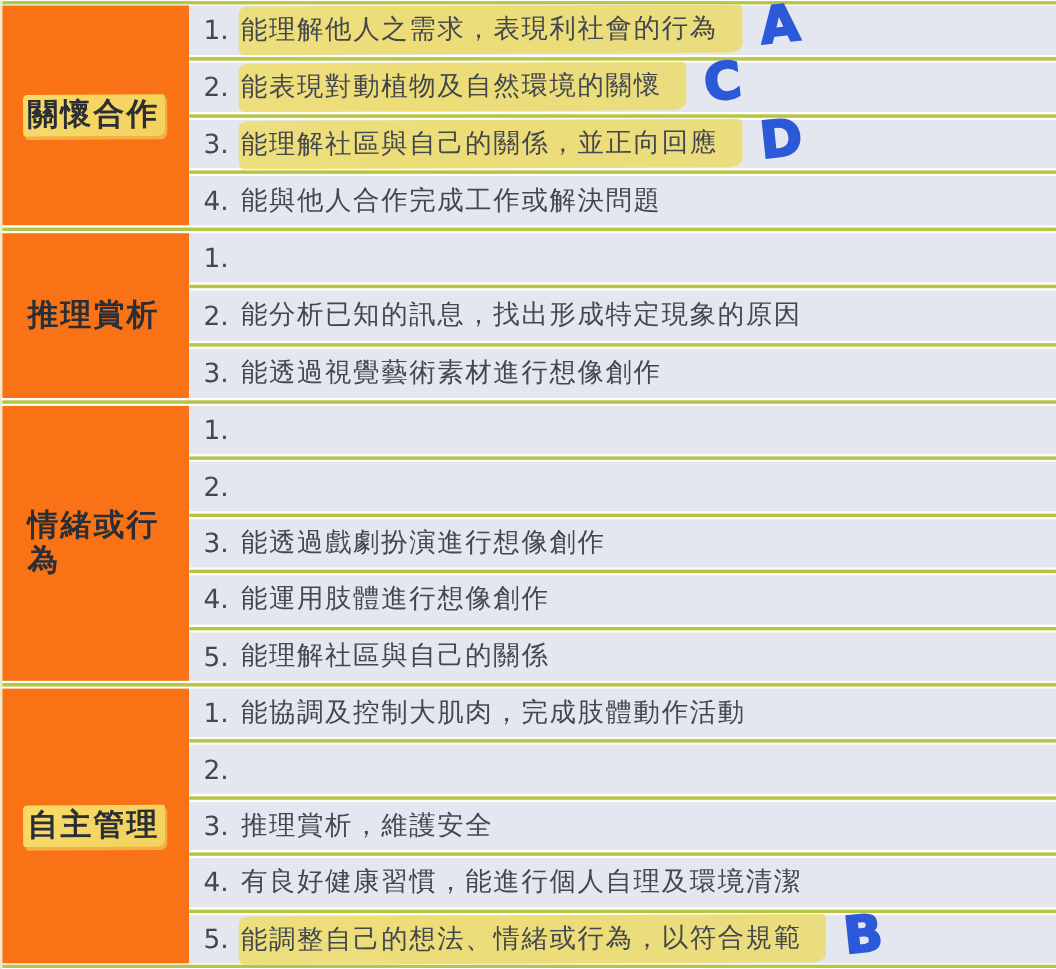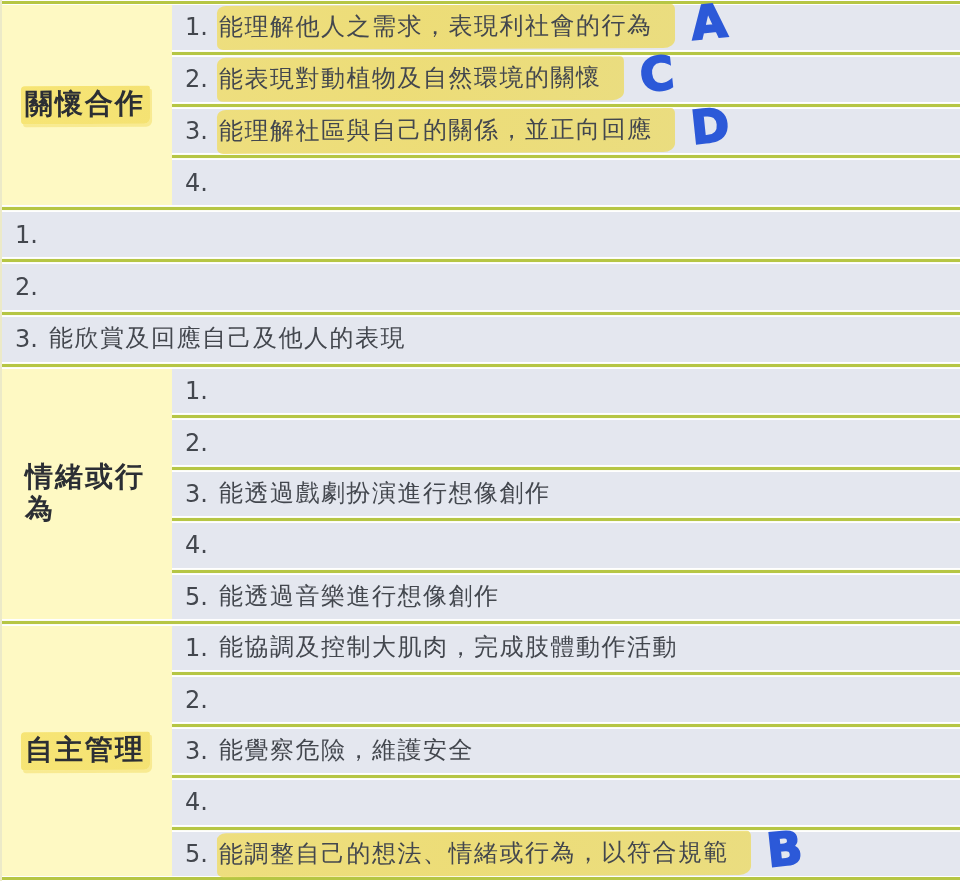--- a/index.html
+++ b/index.html
@@ -15,21 +15,21 @@
   }
   
   .edge{height:5px;background:#ffffff;flex:0 0 auto;display:flex;flex-direction:column;justify-content:center;}
   .edge::after{content:"";display:block;height:3px;background:#b6c644;}
   
   .ssep{height:7px;background:#ffffff;flex:0 0 auto;display:flex;flex-direction:column;justify-content:center;}
   .ssep::after{content:"";display:block;height:3px;background:#b6c644;box-shadow:0 0 1px #d7e09a;}
   
   .section{display:flex;min-height:0;}
   .cat-cell{
-    width:170px;flex:0 0 170px;background:#fef9c3;
+    width:170px;flex:0 0 170px;background:#f97316;
     display:flex;align-items:center;
     padding-left:19px;box-sizing:border-box;
   }
   .cat-label{
     font-size:28px;font-weight:700;color:#2b2e34;
     letter-spacing:2px;line-height:1.15;
     padding:2px 5px 4px 4px;border-radius:2px;
   }
   .cat-label[data-hl="true"]{
     background:linear-gradient(93deg, rgba(246,227,110,.92) 0%, rgba(243,223,104,.88) 100%);
@@ -99,42 +99,47 @@
       </div>
       <div class="sep"></div>
       <div class="row">
         <span class="num">3.</span>
         <span class="txt" data-hl="true">能理解社區與自己的關係，並正向回應</span>
         <span class="ann">D</span>
       </div>
       <div class="sep"></div>
       <div class="row">
         <span class="num">4.</span>
+        <span class="txt" data-hl="false">能與他人合作完成工作或解決問題</span>
         <span class="ann"></span>
       </div>
     </div>
   </div>
 
   <div class="ssep"></div>
 
   <div class="section" style="flex:3 1 0;">
-    <div class="rows">
-      <div class="row">
-        <span class="num">1.</span>
-        <span class="ann"></span>
-      </div>
-      <div class="sep"></div>
-      <div class="row">
-        <span class="num">2.</span>
-        <span class="ann"></span>
-      </div>
-      <div class="sep"></div>
-      <div class="row">
-        <span class="num">3.</span>
-        <span class="txt" data-hl="false">能欣賞及回應自己及他人的表現</span>
+    <div class="cat-cell">
+      <span class="cat-label" data-hl="false">推理賞析</span>
+    </div>
+    <div class="rows">
+      <div class="row">
+        <span class="num">1.</span>
+        <span class="ann"></span>
+      </div>
+      <div class="sep"></div>
+      <div class="row">
+        <span class="num">2.</span>
+        <span class="txt" data-hl="false">能分析已知的訊息，找出形成特定現象的原因</span>
+        <span class="ann"></span>
+      </div>
+      <div class="sep"></div>
+      <div class="row">
+        <span class="num">3.</span>
+        <span class="txt" data-hl="false">能透過視覺藝術素材進行想像創作</span>
         <span class="ann"></span>
       </div>
     </div>
   </div>
 
   <div class="ssep"></div>
 
   <div class="section" style="flex:5 1 0;">
     <div class="cat-cell">
       <span class="cat-label" data-hl="false">情緒或行為</span>
@@ -151,26 +156,27 @@
       </div>
       <div class="sep"></div>
       <div class="row">
         <span class="num">3.</span>
         <span class="txt" data-hl="false">能透過戲劇扮演進行想像創作</span>
         <span class="ann"></span>
       </div>
       <div class="sep"></div>
       <div class="row">
         <span class="num">4.</span>
+        <span class="txt" data-hl="false">能運用肢體進行想像創作</span>
         <span class="ann"></span>
       </div>
       <div class="sep"></div>
       <div class="row">
         <span class="num">5.</span>
-        <span class="txt" data-hl="false">能透過音樂進行想像創作</span>
+        <span class="txt" data-hl="false">能理解社區與自己的關係</span>
         <span class="ann"></span>
       </div>
     </div>
   </div>
 
   <div class="ssep"></div>
 
   <div class="section" style="flex:5 1 0;">
     <div class="cat-cell">
       <span class="cat-label" data-hl="true">自主管理</span>
@@ -182,26 +188,27 @@
         <span class="ann"></span>
       </div>
       <div class="sep"></div>
       <div class="row">
         <span class="num">2.</span>
         <span class="ann"></span>
       </div>
       <div class="sep"></div>
       <div class="row">
         <span class="num">3.</span>
-        <span class="txt" data-hl="false">能覺察危險，維護安全</span>
+        <span class="txt" data-hl="false">推理賞析，維護安全</span>
         <span class="ann"></span>
       </div>
       <div class="sep"></div>
       <div class="row">
         <span class="num">4.</span>
+        <span class="txt" data-hl="false">有良好健康習慣，能進行個人自理及環境清潔</span>
         <span class="ann"></span>
       </div>
       <div class="sep"></div>
       <div class="row">
         <span class="num">5.</span>
         <span class="txt" data-hl="true">能調整自己的想法、情緒或行為，以符合規範</span>
         <span class="ann">B</span>
       </div>
     </div>
   </div>

